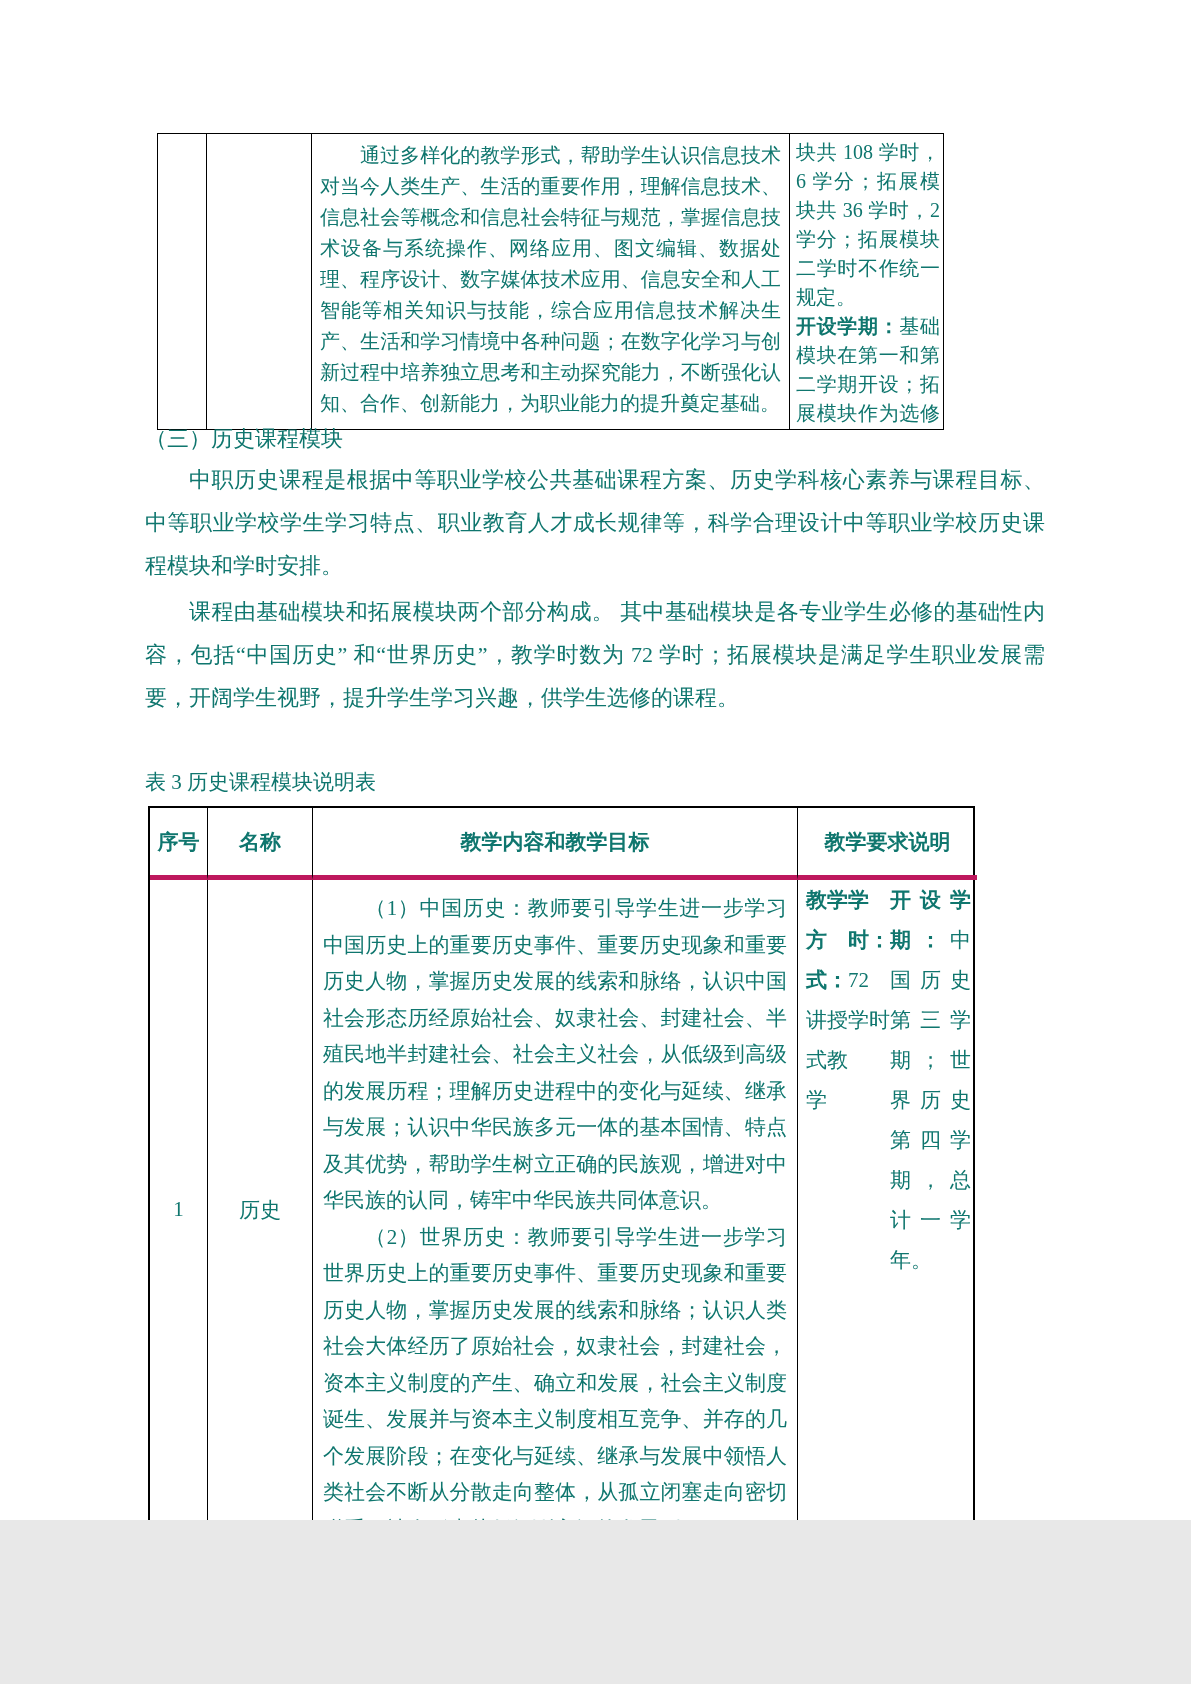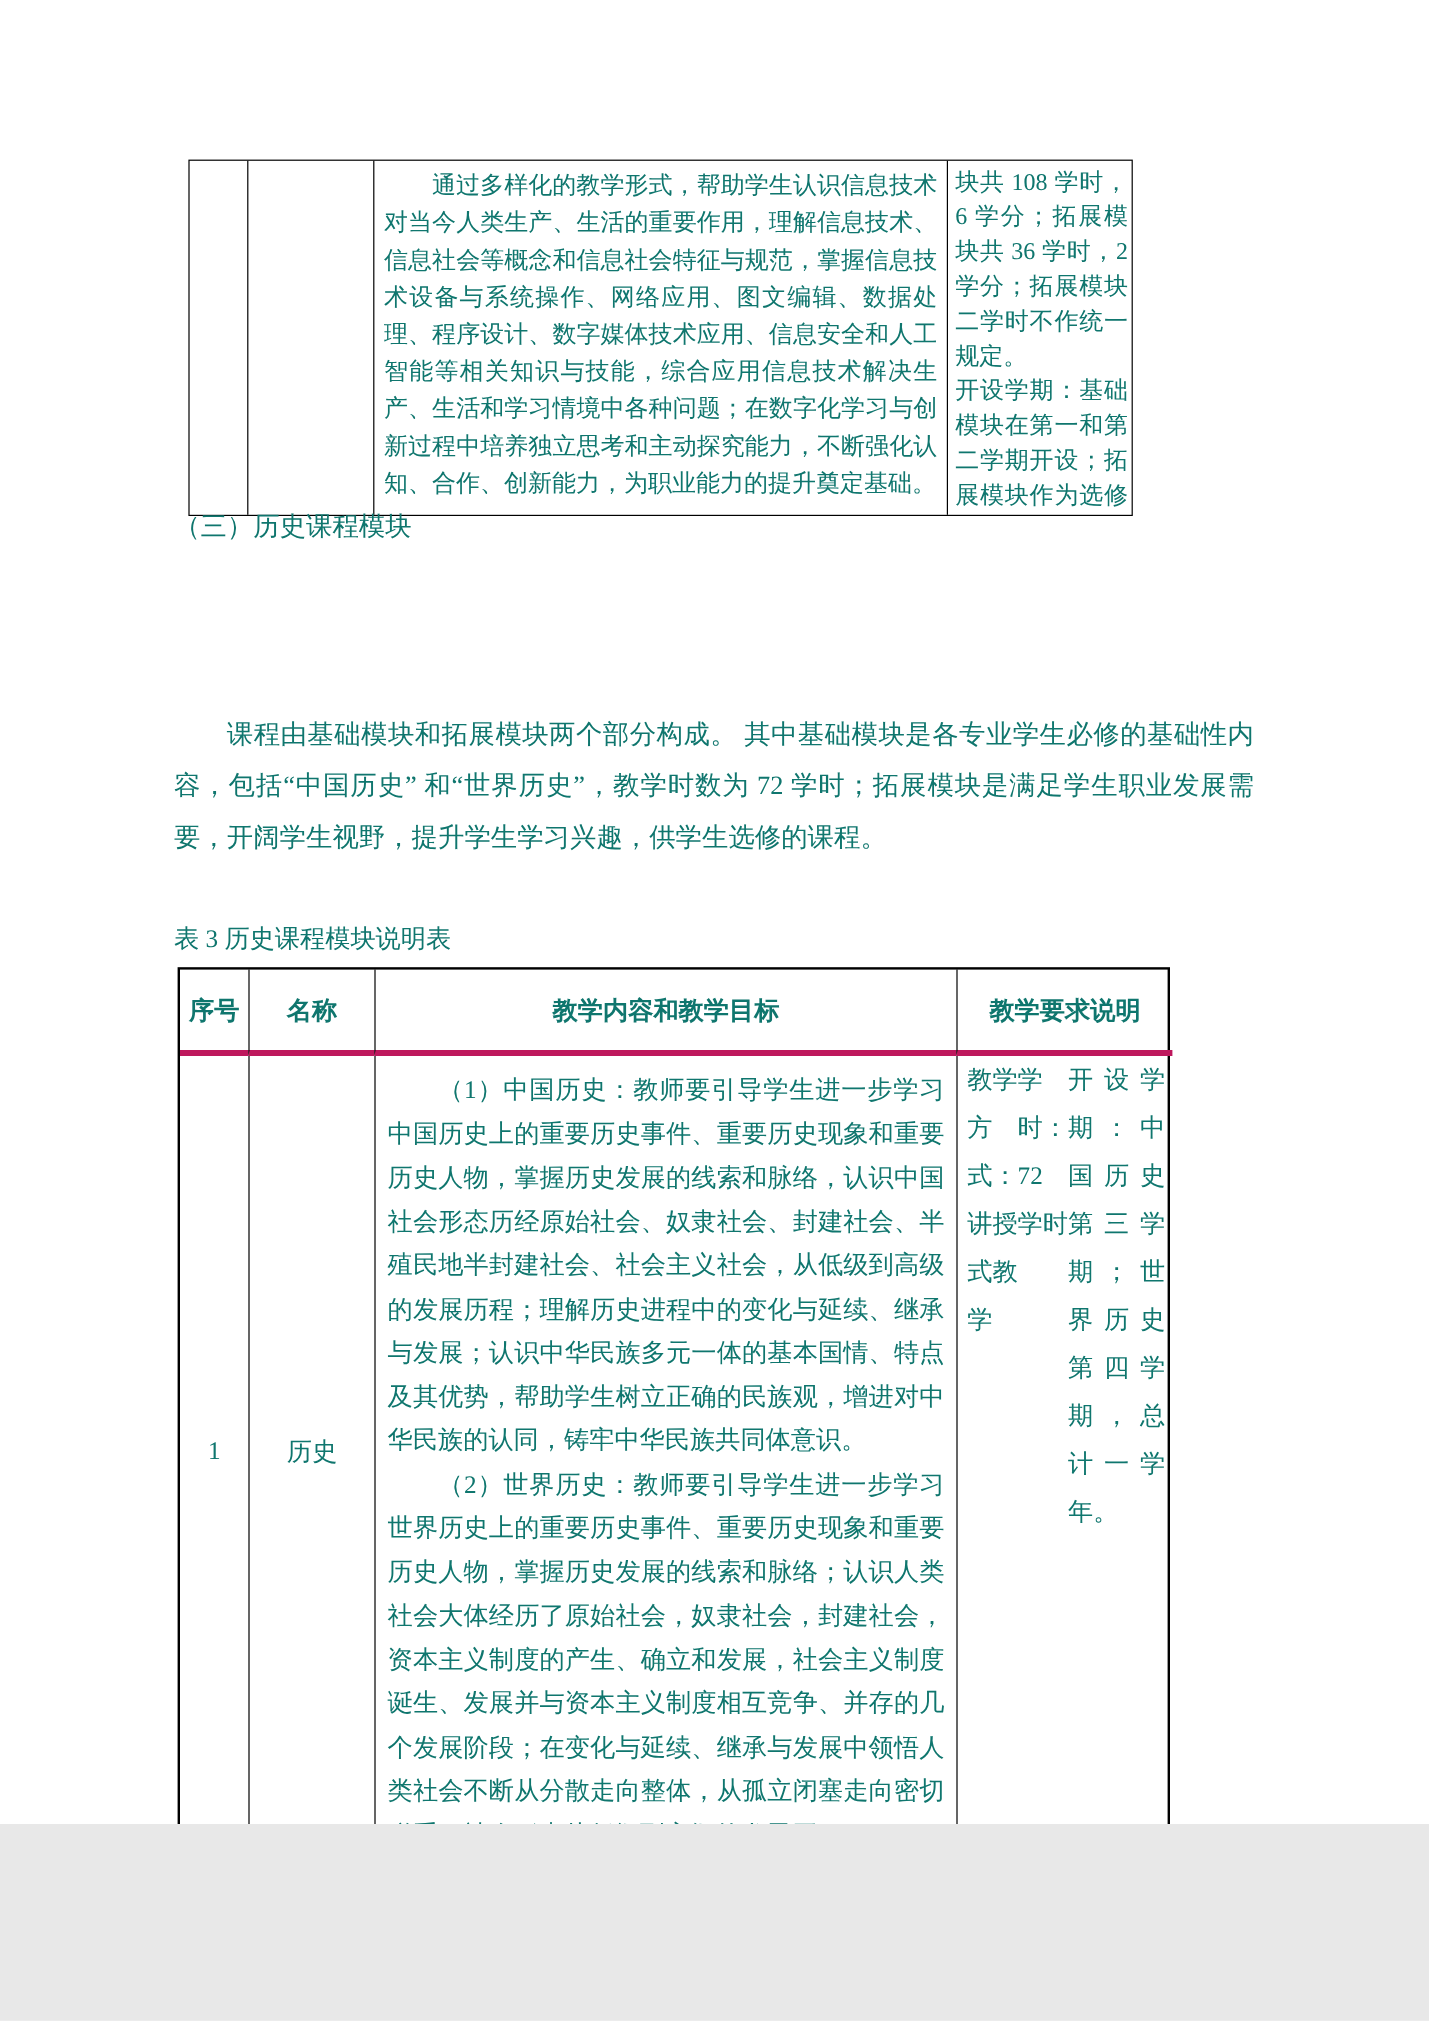--- a/index.html
+++ b/index.html
@@ -28,21 +28,21 @@
     font-size:20px; line-height:31px;
     text-align:justify;
   }
   .tt-content p { margin:0; text-indent:2em; }
   .tt-req {
     padding:4px 5px 0 6px;
     font-size:20px; line-height:29px;
     text-align:justify;
   }
   .tt-req p { margin:0; }
-  .b { font-weight:400; }
+  .b { font-weight:700; }
 
   
   .sec-heading {
     position:absolute; left:145px; top:424px;
     font-size:22px; line-height:30px;
   }
   .para {
     position:absolute; left:145px; width:900px;
     font-size:22px; line-height:43px;
     text-align:justify; text-indent:2em;
@@ -104,20 +104,21 @@
     <div class="cell tt-content">
       <p>通过多样化的教学形式，帮助学生认识信息技术对当今人类生产、生活的重要作用，理解信息技术、信息社会等概念和信息社会特征与规范，掌握信息技术设备与系统操作、网络应用、图文编辑、数据处理、程序设计、数字媒体技术应用、信息安全和人工智能等相关知识与技能，综合应用信息技术解决生产、生活和学习情境中各种问题；在数字化学习与创新过程中培养独立思考和主动探究能力，不断强化认知、合作、创新能力，为职业能力的提升奠定基础。</p>
     </div>
     <div class="cell tt-req">
       <p><span>块共 108 学时，6 学分；拓展模块共 36 学时，2 学分；拓展模块二学时不作统一规定。</span></p>
       <p><span class="b">开设学期：</span><span>基础模块在第一和第二学期开设；拓展模块作为选修课在第五学期开设。</span></p>
     </div>
   </div>
 
   <div class="sec-heading">（三）历史课程模块</div>
+  <p class="para para1">中职历史课程是根据中等职业学校公共基础课程方案、历史学科核心素养与课程目标、中等职业学校学生学习特点、职业教育人才成长规律等，科学合理设计中等职业学校历史课程模块和学时安排。</p>
   <p class="para para2">课程由基础模块和拓展模块两个部分构成。 其中基础模块是各专业学生必修的基础性内容，包括“中国历史” 和“世界历史”，教学时数为 72 学时；拓展模块是满足学生职业发展需要，开阔学生视野，提升学生学习兴趣，供学生选修的课程。</p>
 
   <div class="tbl-caption">表 3 历史课程模块说明表</div>
 
   <div class="main-table">
     <div class="cell col-first hdr">序号</div>
     <div class="cell hdr">名称</div>
     <div class="cell hdr">教学内容和教学目标</div>
     <div class="cell hdr">教学要求说明</div>
 

